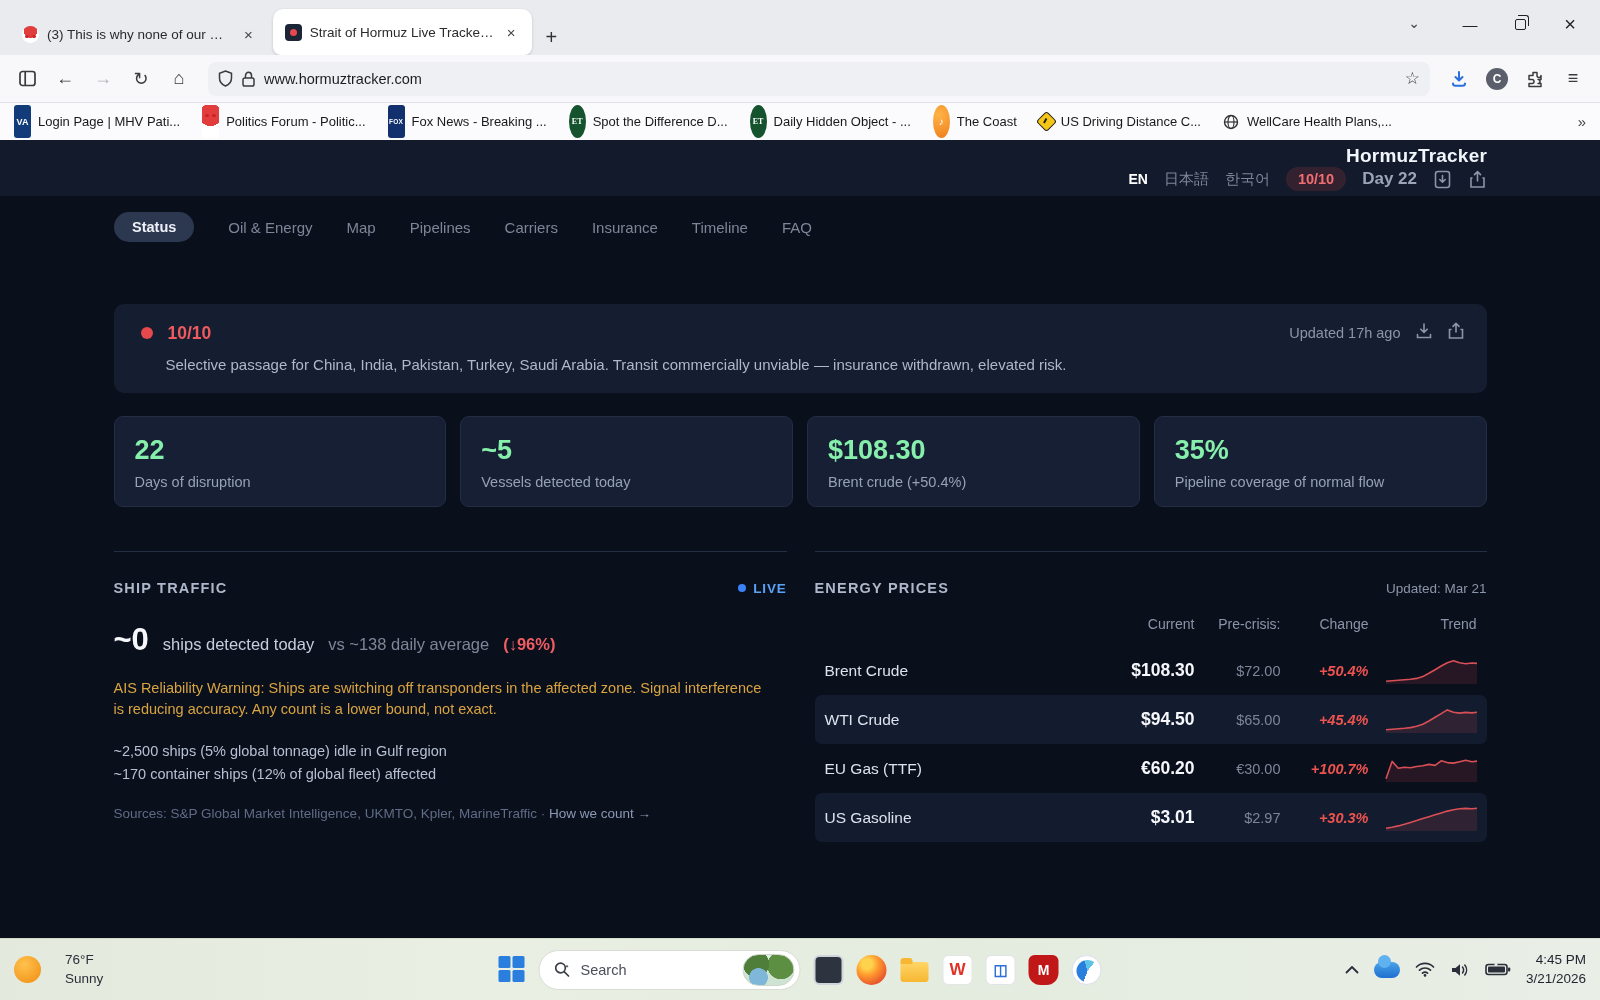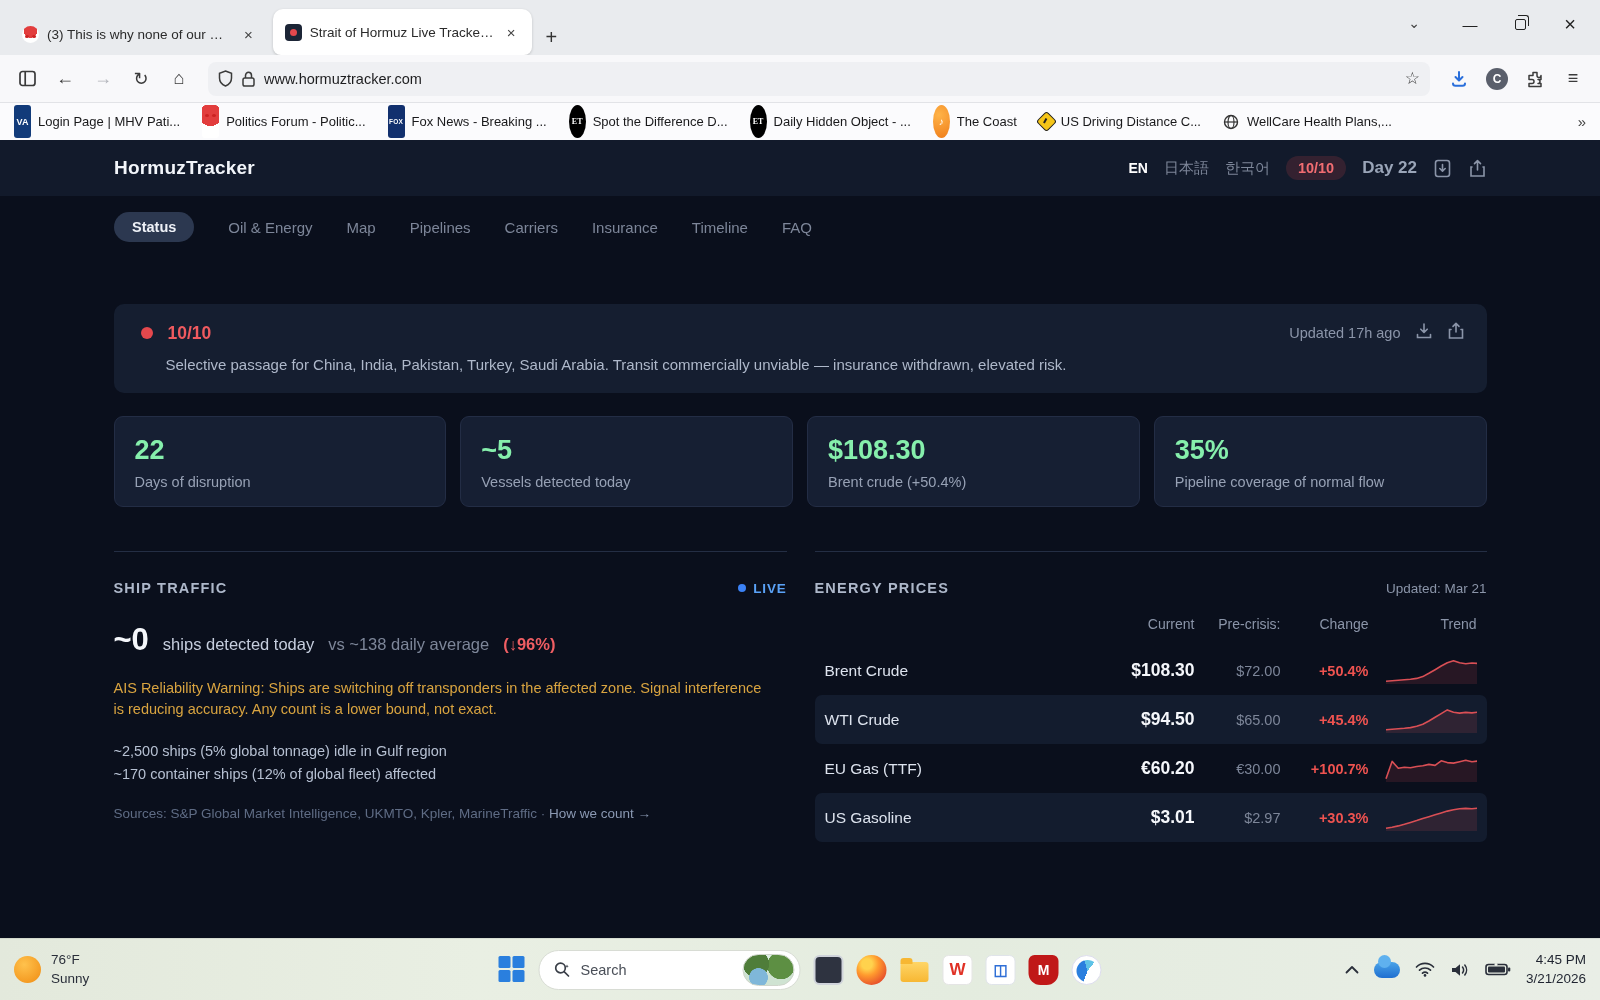--- a/index.html
+++ b/index.html
@@ -33,32 +33,32 @@
   .urlbar { flex:1; height:34px; margin:0 8px; background:#eff0f3; border-radius:8px; display:flex; align-items:center; padding:0 10px; gap:9px; }
   .urlbar .url-text { font-size:14.5px; color:#1d1d1f; flex:1; }
   .dl-ic svg { display:block; }
   .acct-badge { width:22px; height:22px; border-radius:50%; background:#5a5f6b; color:#fff; font-size:12px; font-weight:bold; display:flex; align-items:center; justify-content:center; }
 
   .bookmarks { height:37px; background:#fbfbfd; display:flex; align-items:center; padding:0 14px; gap:22px; flex:none; font-size:13px; color:#19191b; }
   .bm { display:flex; align-items:center; gap:7px; white-space:nowrap; }
   .bm-ic { width:17px; height:33px; flex:none; display:flex; align-items:center; justify-content:center; border-radius:3px; font-weight:bold; }
   .bm-va { background:#123b7a; color:#fff; font-size:9px; }
   .bm-fox { background:#12306e; color:#fff; font-size:6.5px; letter-spacing:.2px; }
-  .bm-et { background:#000000; color:#fff; font-size:8px; border-radius:50%; font-family:"Liberation Serif", serif; }
+  .bm-et { background:#14532d; color:#fff; font-size:8px; border-radius:50%; font-family:"Liberation Serif", serif; }
   .bm-coast { background:radial-gradient(circle at 35% 30%, #ffb347, #ef7d1a); color:#fff; font-size:10px; border-radius:50%; }
   .bm-sign { width:15px; height:15px; background:#f5c518; transform:rotate(45deg); border:1.5px solid #222; border-radius:3px; position:relative; }
   .bm-sign::after { content:""; position:absolute; inset:4px; border-left:2px solid #222; transform:rotate(-15deg); }
   .bm-globe { color:#333; }
   .bm-overflow { margin-left:auto; color:#444; font-size:15px; }
 
   
   .page { flex:1; background:#0a0f1c; overflow:hidden; position:relative; color:#e8ecf4; }
   .site-header { height:56px; background:#121a2b; display:flex; align-items:center; }
   .shell { width:1406px; margin:0 auto; padding:0 16px 0 17px; }
-  .site-header .shell { display:flex; align-items:center; }
+  .site-header .shell { display:flex; align-items:flex-end;flex-direction:column; }
   .brand { font-size:19px; font-weight:bold; color:#f2f5fa; letter-spacing:.2px; }
   .header-right { margin-left:auto; display:flex; align-items:center; gap:16px; }
   .lang { font-size:15px; color:#7d8699; }
   .lang.active { color:#ffffff; font-weight:bold; font-size:14px; }
   .sev-pill { background:rgba(229,72,77,.16); color:#f26d72; font-weight:bold; font-size:14.5px; padding:4px 12px; border-radius:14px; }
   .day-label { color:#9aa5b8; font-size:17px; font-weight:bold; }
   .hdr-ic { color:#8b95a9; display:flex; }
 
   .site-nav { height:62px; display:flex; align-items:center; }
   .site-nav .shell { display:flex; align-items:center; gap:34px; }
@@ -105,28 +105,28 @@
   .ehead .c-name { flex:1; }
   .c-cur { width:105px; text-align:right; }
   .c-pre { width:86px; text-align:right; }
   .c-chg { width:88px; text-align:right; }
   .c-trend { width:108px; text-align:right; padding-left:16px; }
   .erow { display:flex; align-items:center; height:49px; padding:0 10px; border-radius:7px; }
   .erow:nth-child(even) { background:#131c2e; }
   .e-name { flex:1; font-size:15.5px; color:#dde3ee; }
   .e-cur { width:105px; text-align:right; font-size:17.5px; font-weight:bold; color:#f5f7fb; }
   .e-pre { width:86px; text-align:right; font-size:14.5px; color:#7d8699; }
-  .e-chg { width:88px; text-align:right; font-size:14.5px; font-weight:bold; color:#ef5350; }
+  .e-chg { width:88px; text-align:right; font-size:14.5px; font-weight:bold; color:#ef5350;font-style:italic; }
   .e-trend { width:108px; display:flex; justify-content:flex-end; padding-left:16px; }
   .e-trend svg { display:block; }
 
   
   .taskbar { height:62px; flex:none; background:linear-gradient(90deg,#e3e9dc 0%, #e9efe3 30%, #e4ecdf 60%, #e9eee6 100%);
              border-top:1px solid rgba(0,0,0,.07); display:flex; align-items:center; padding:0 14px; position:relative; color:#1f2430; }
-  .weather { display:flex; align-items:center; gap:10px; }
+  .weather { display:flex; align-items:center; gap:24px; }
   .sun { width:27px; height:27px; border-radius:50%; background:radial-gradient(circle at 38% 32%, #ffc24d, #f08c12); }
   .weather-txt { font-size:13.5px; line-height:1.35; color:#2a2f3a; }
   .tb-center { position:absolute; left:50%; transform:translateX(-50%); display:flex; align-items:center; gap:13px; height:100%; }
   .win-logo { width:27px; height:27px; display:grid; grid-template-columns:12px 12px; grid-template-rows:12px 12px; gap:2px; }
   .win-logo span { background:#2a7fde; border-radius:1.5px; }
   .search-pill { width:262px; height:40px; background:#ffffff; border:1px solid #d8dcd4; border-radius:20px; display:flex; align-items:center; padding:0 5px 0 14px; gap:10px; }
   .search-pill .s-txt { flex:1; font-size:14.5px; color:#4a4f58; }
   .s-thumb { width:52px; height:32px; border-radius:16px; flex:none;
              background:radial-gradient(circle at 30% 75%, #7fb7d9 0 22%, transparent 23%),
                         radial-gradient(circle at 25% 30%, #4f7d3a 0 30%, transparent 31%),

